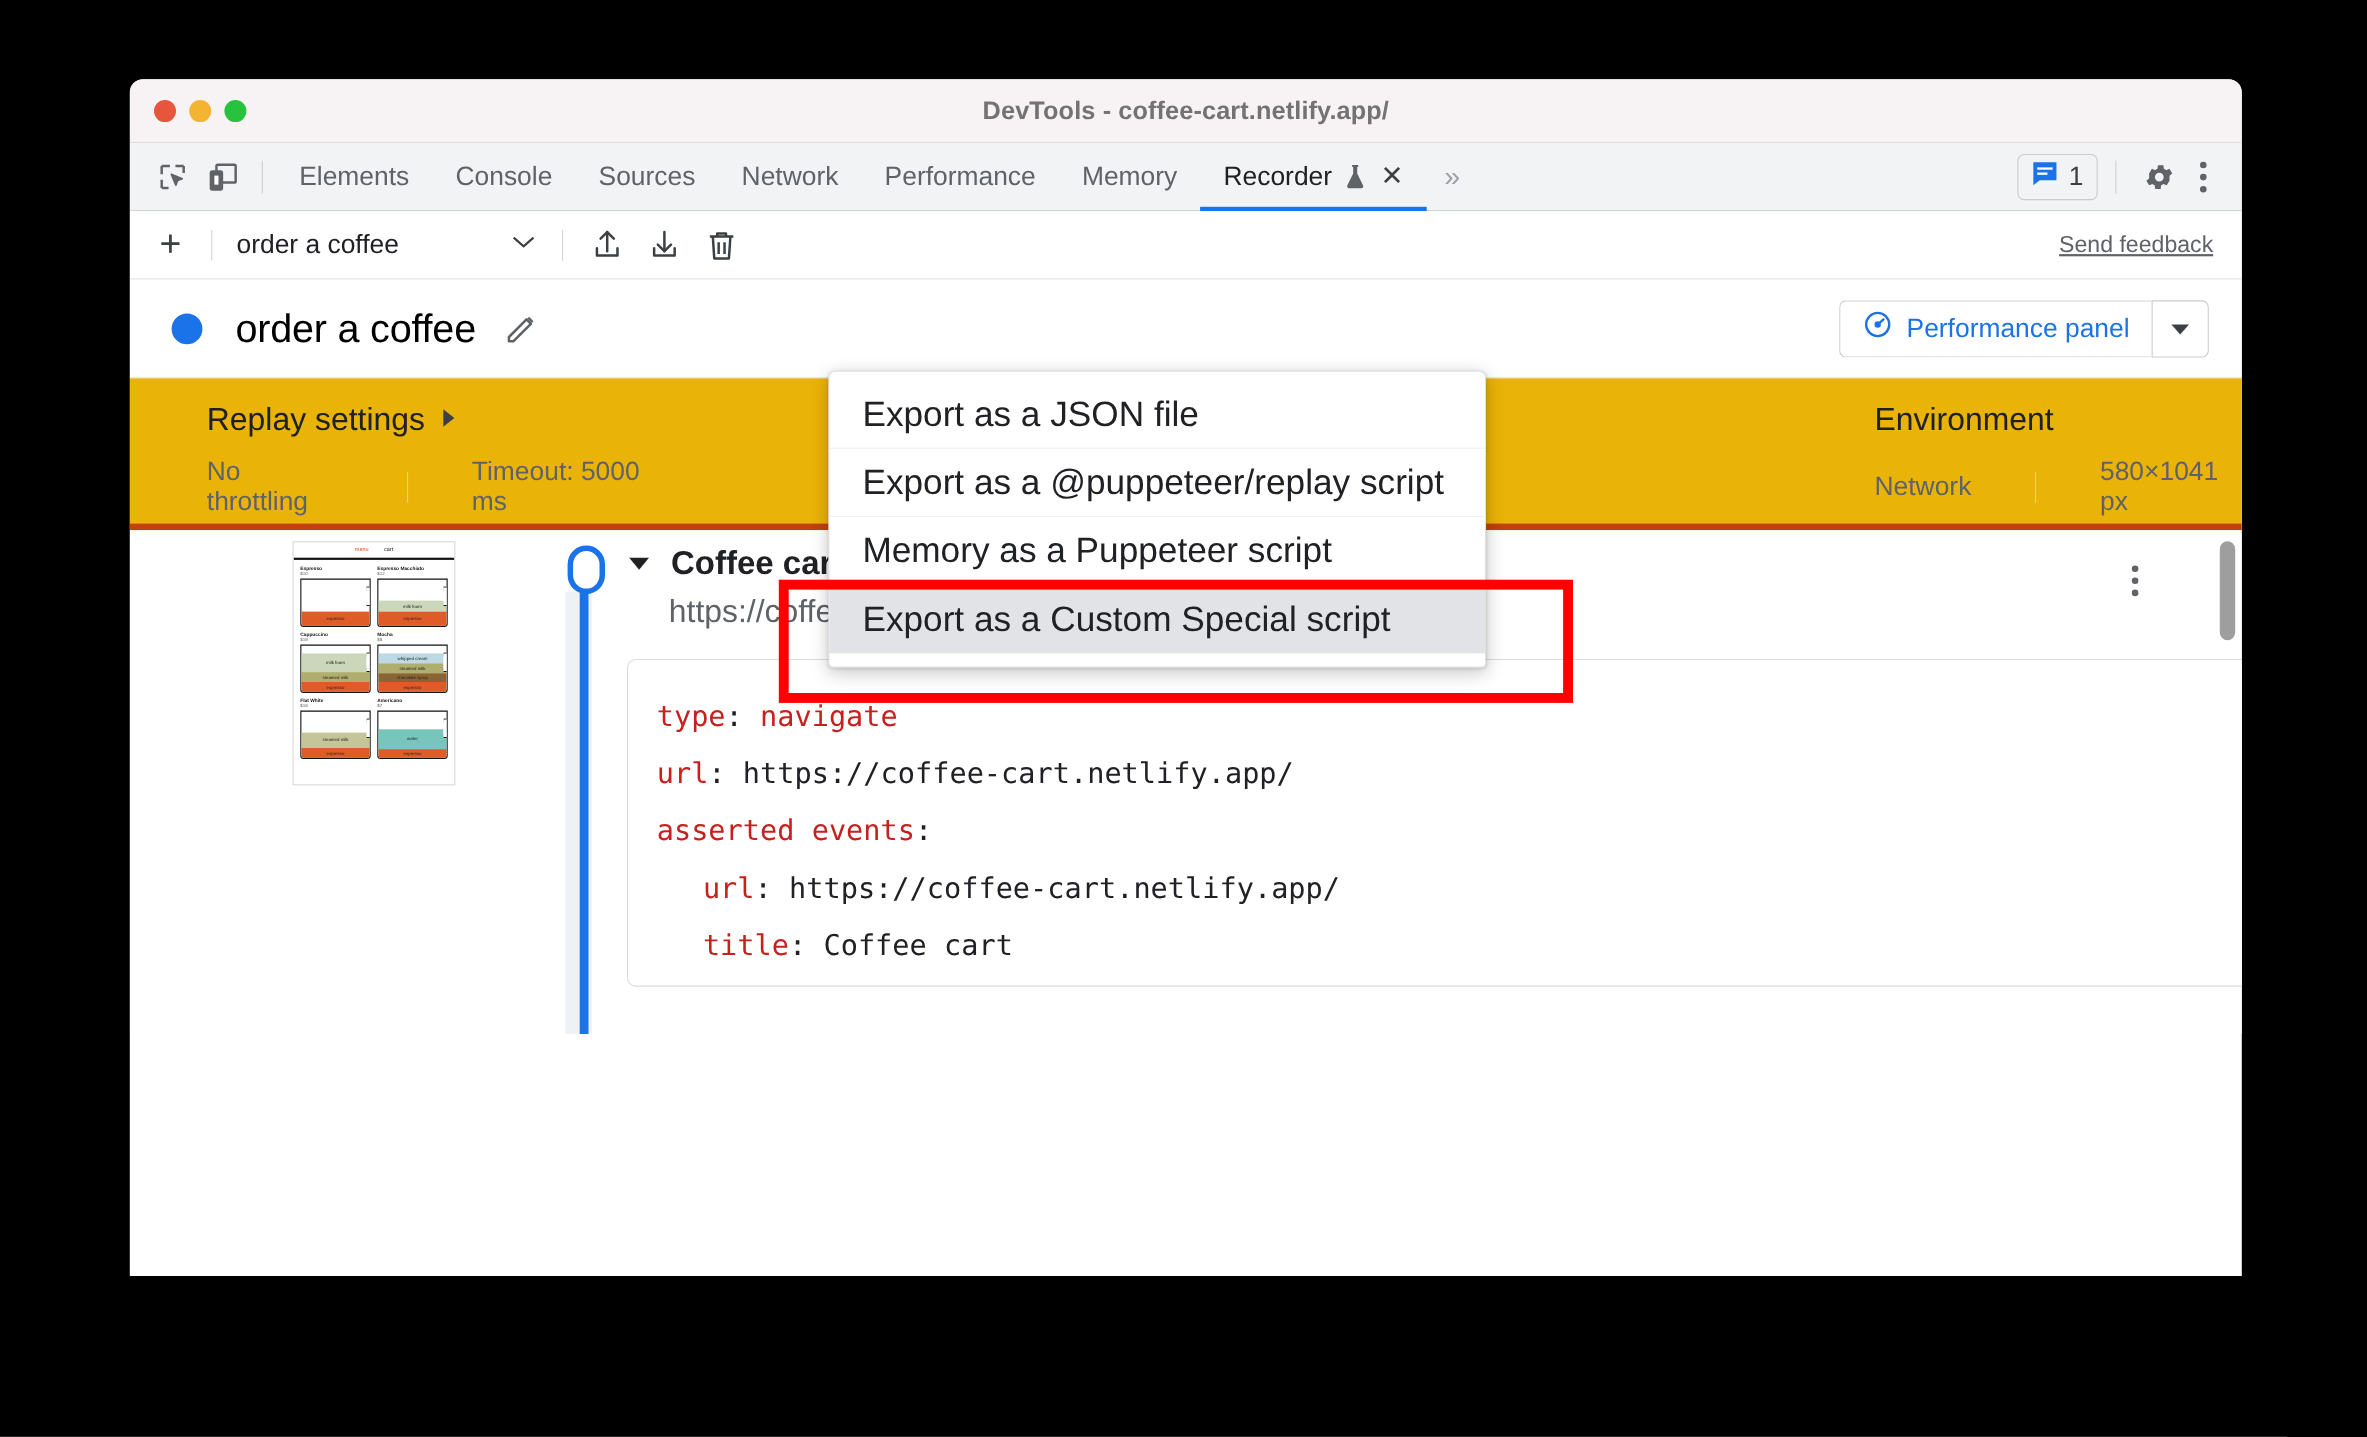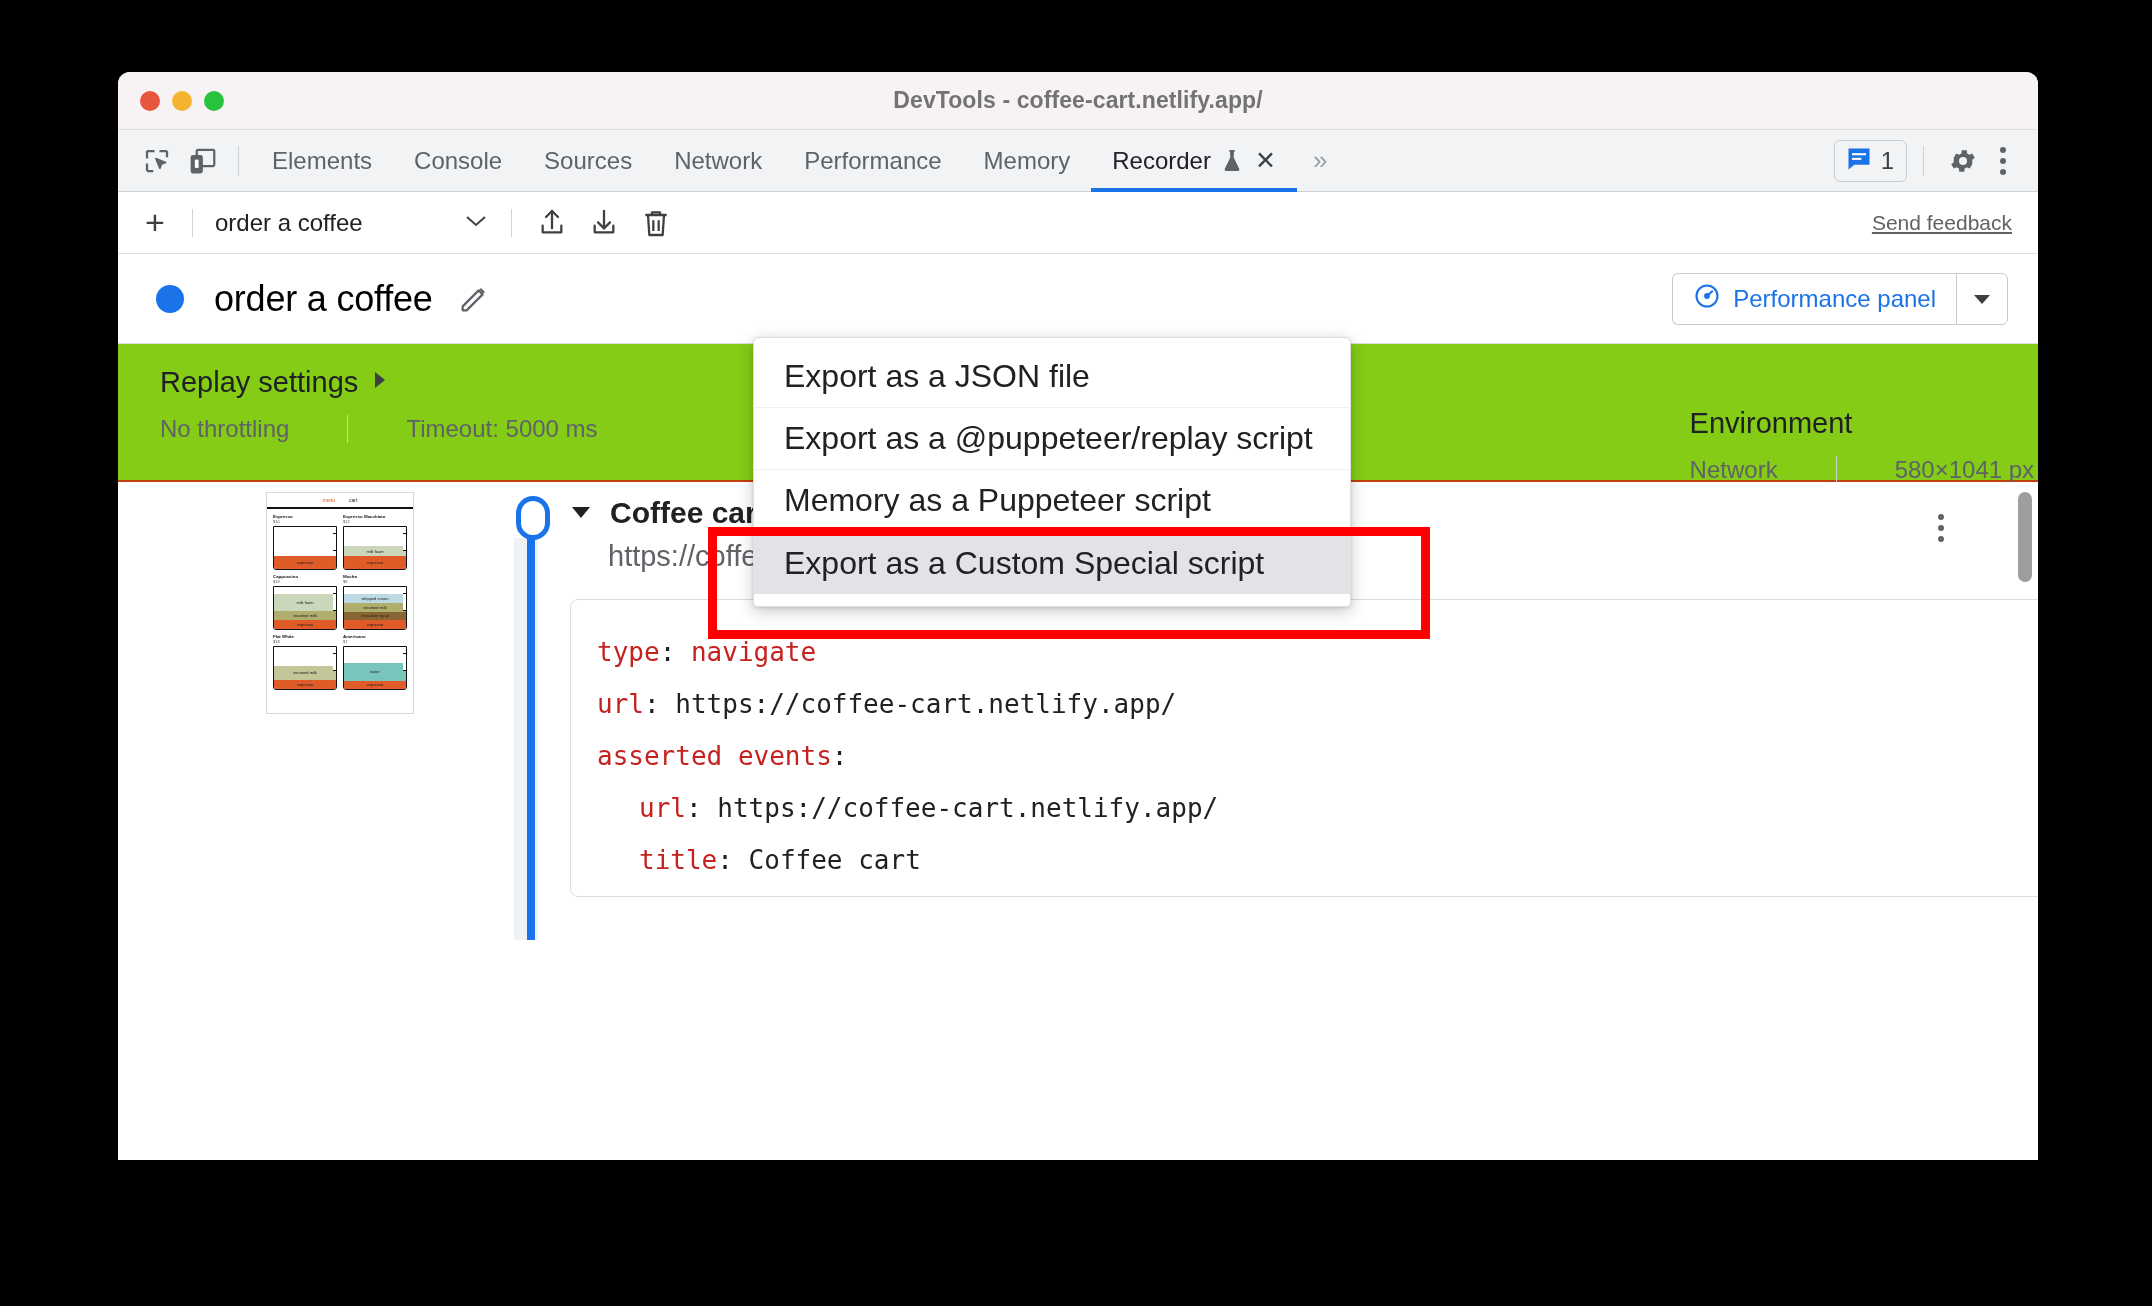--- a/index.html
+++ b/index.html
@@ -133,27 +133,28 @@
   }
   .split-btn.filled .arrow {
     display: flex; align-items: center; justify-content: center;
     background: #1a73e8; width: 52px; border-radius: 0 6px 6px 0;
     border-left: 1px solid #4a90e9;
   }
 
   
   #settings-row {
     height: 138px;
-    background: #84cc16;
-    border-bottom: 2px solid #c2410c;
+    background: #eab308;
+    border-bottom: 6px solid #c2410c;
     display: flex; align-items: flex-start;
     padding-top: 22px;
+    padding-left: 28px;
   }
   .set-col { padding-left: 42px; }
-  .set-col.env { margin-left: 1050px; margin-top: 41px; }
+  .set-col.env { margin-left: 1050px; }
   .set-title { font-size: 29px; color: #202124; display: flex; align-items: center; gap: 14px; }
   .set-title .tri { font-size: 20px; color: #3c4043; }
   .set-sub { margin-top: 16px; font-size: 24px; color: #5f6368; display: flex; align-items: center; gap: 40px; }
   .set-sub .vsep { width: 1px; height: 28px; background: #d0d0d0; margin: 0 18px; }
 
   
   #steps {
     position: relative;
     height: 458px;
     background: #fff;

